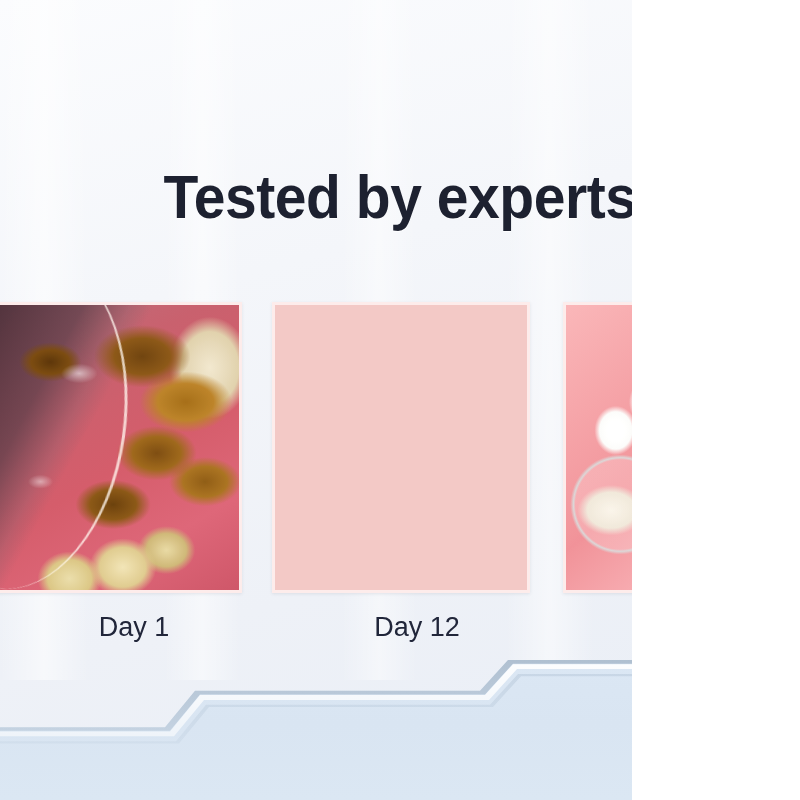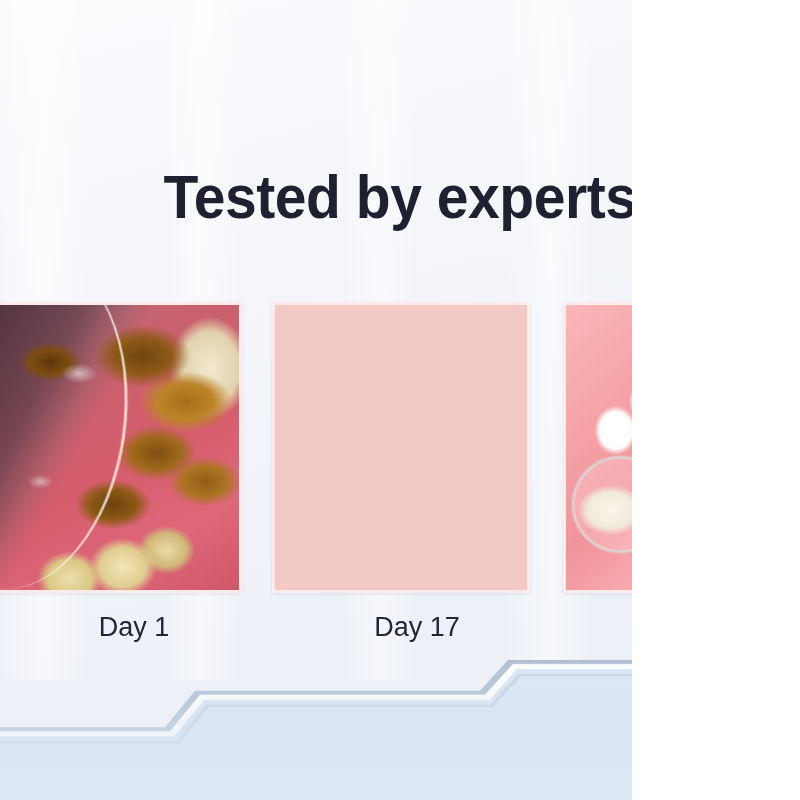--- a/index.html
+++ b/index.html
@@ -256,21 +256,21 @@
     <div class="panel panel-3">
       <div class="photo">
         <div class="img-day28"></div>
       </div>
     </div>
 
   </div>
 
   <div class="captions">
     <div class="caption cap-1">Day 1</div>
-    <div class="caption cap-2">Day 17</div>
+    <div class="caption cap-2">Day 12</div>
   </div>
 
   <div class="band">
     <div class="band-fill"></div>
     <div class="band-edge"></div>
     <div class="band-gloss"></div>
     <div class="band-inner"></div>
   </div>
 
 </div>

